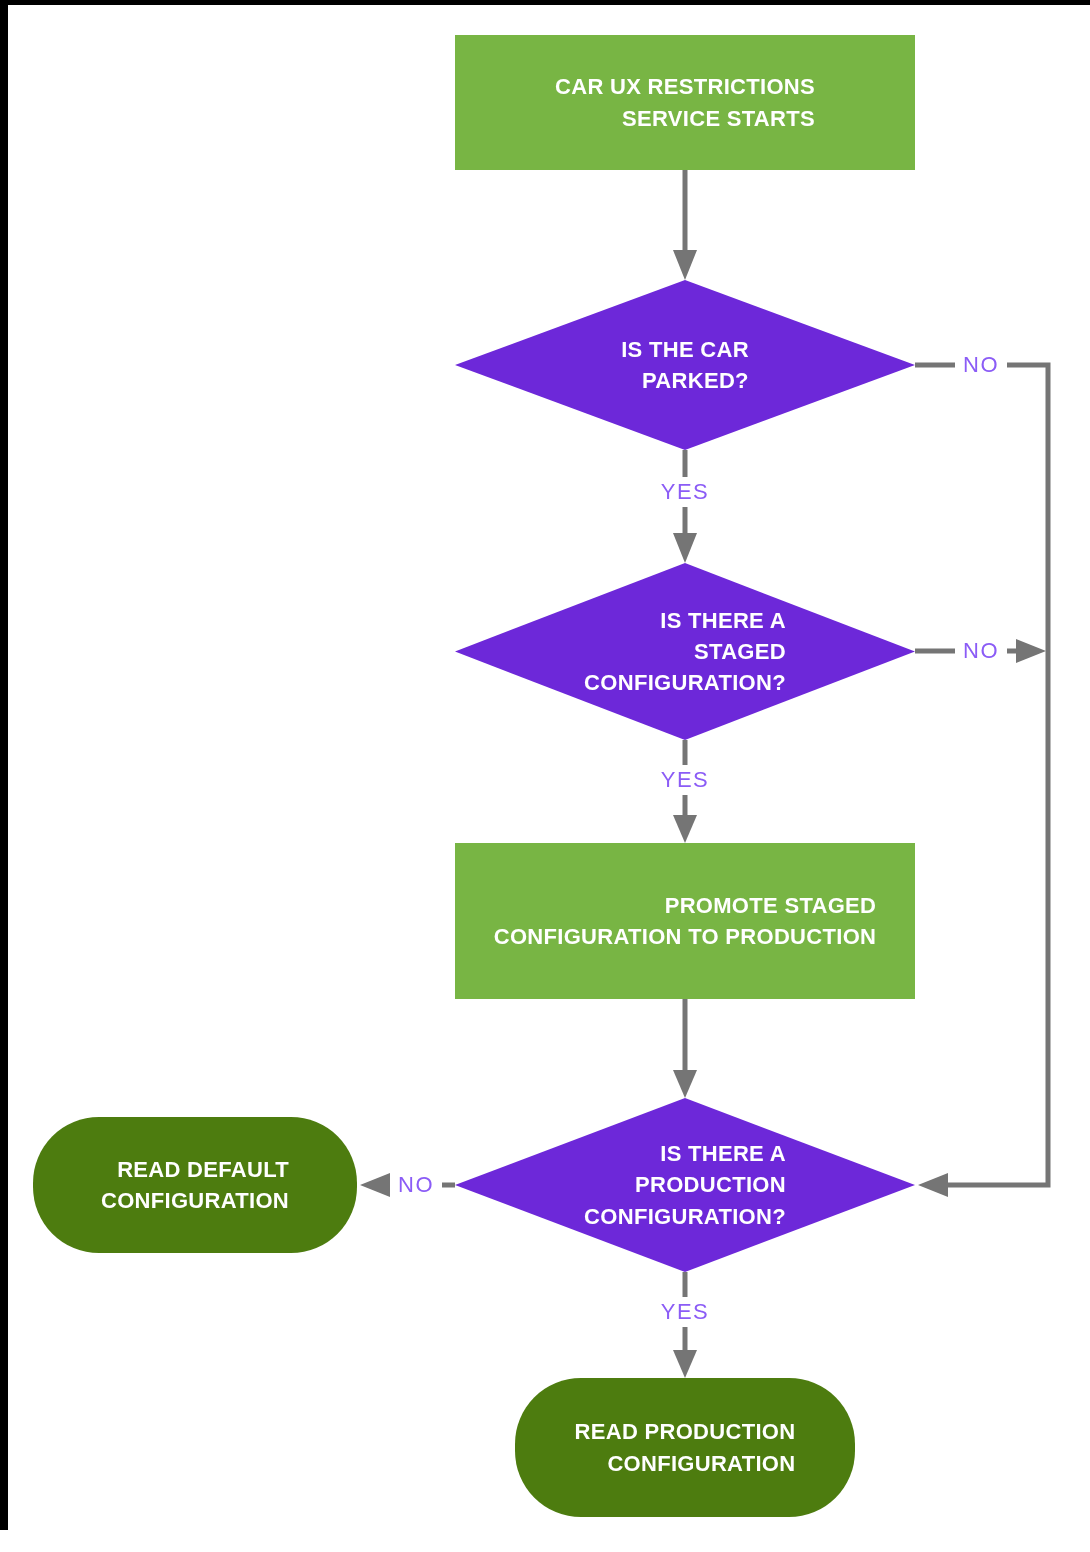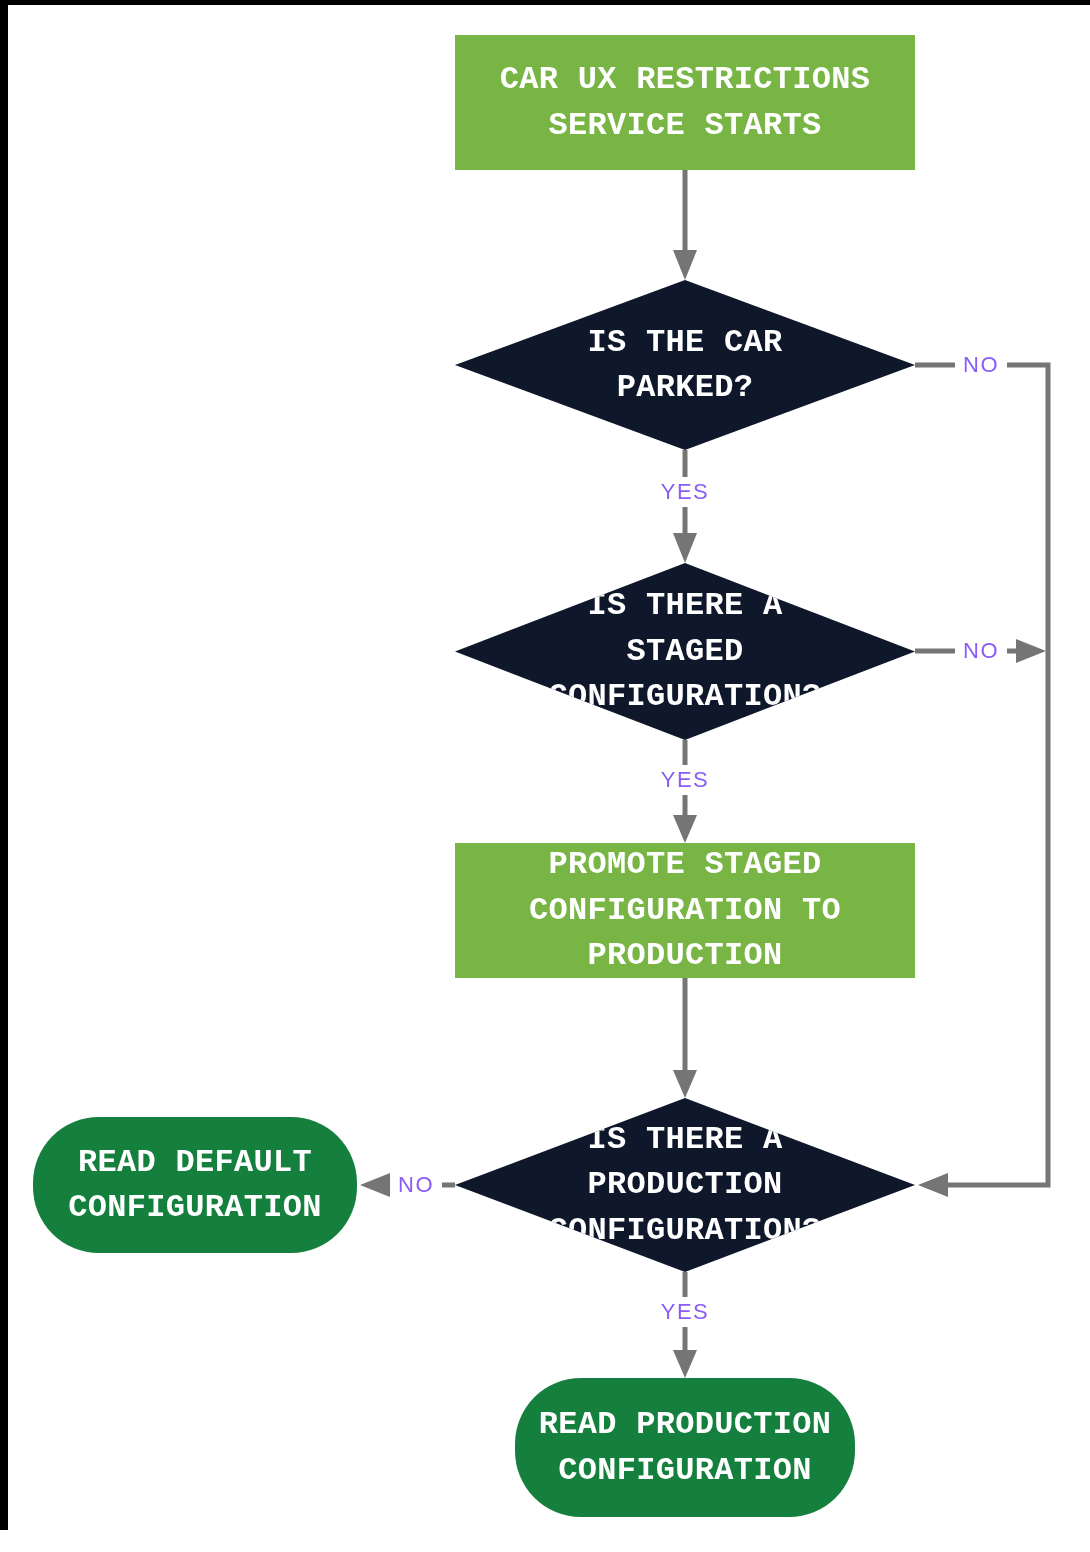--- a/index.html
+++ b/index.html
@@ -5,32 +5,32 @@
   html, body { margin: 0; padding: 0; background: #ffffff; }
   body { width: 1090px; height: 1552px; position: relative; overflow: hidden;
          font-family: "Liberation Sans", sans-serif; }
 
   .frame-top  { position: absolute; left: 0; top: 0; width: 1090px; height: 5px; background: #000; }
   .frame-left { position: absolute; left: 0; top: 0; width: 8px; height: 1530px; background: #000; }
 
   .connectors { position: absolute; left: 0; top: 0; width: 1090px; height: 1552px; }
 
   .node { position: absolute; display: flex; align-items: center; justify-content: center;
-          text-align: center; color: #ffffff; font-weight: bold; font-size: 32px;
-          line-height: 1.42; letter-spacing: 0.3px; font-family: Liberation Mono, monospace; }
+          text-align: right; color: #ffffff; font-weight: bold; font-size: 22px;
+          line-height: 1.42; letter-spacing: 0.3px; }
   .node-label { white-space: pre-line; }
 
   .process    { background: #78B544; }
-  .decision   { background: #0f172a; clip-path: polygon(50% 0, 100% 50%, 50% 100%, 0 50%); }
-  .terminator { background: #15803d; border-radius: 66px; }
+  .decision   { background: #6d28d9; clip-path: polygon(50% 0, 100% 50%, 50% 100%, 0 50%); }
+  .terminator { background: #4d7c0f; border-radius: 66px; }
 
   #node-start       { left: 455px; top: 35px;   width: 460px; height: 135px; }
   #node-parked      { left: 455px; top: 280px;  width: 460px; height: 170px; }
   #node-staged      { left: 455px; top: 563px;  width: 460px; height: 177px; }
-  #node-promote     { left: 455px; top: 843px;  width: 460px; height: 135px; }
+  #node-promote     { left: 455px; top: 843px;  width: 460px; height: 156px; }
   #node-production  { left: 455px; top: 1098px; width: 460px; height: 174px; }
   #node-read-default    { left: 33px;  top: 1117px; width: 324px; height: 136px; }
   #node-read-production { left: 515px; top: 1378px; width: 340px; height: 139px; }
 
   .edge-label { position: absolute; transform: translate(-50%, -50%);
                 color: #8b5cf6; font-size: 22px; font-weight: 400;
                 letter-spacing: 1.5px; background: #ffffff; padding: 2px 8px; }
   #label-parked-yes     { left: 685px; top: 492px; }
   #label-parked-no      { left: 981px; top: 365px; }
   #label-staged-yes     { left: 685px; top: 780px; }

